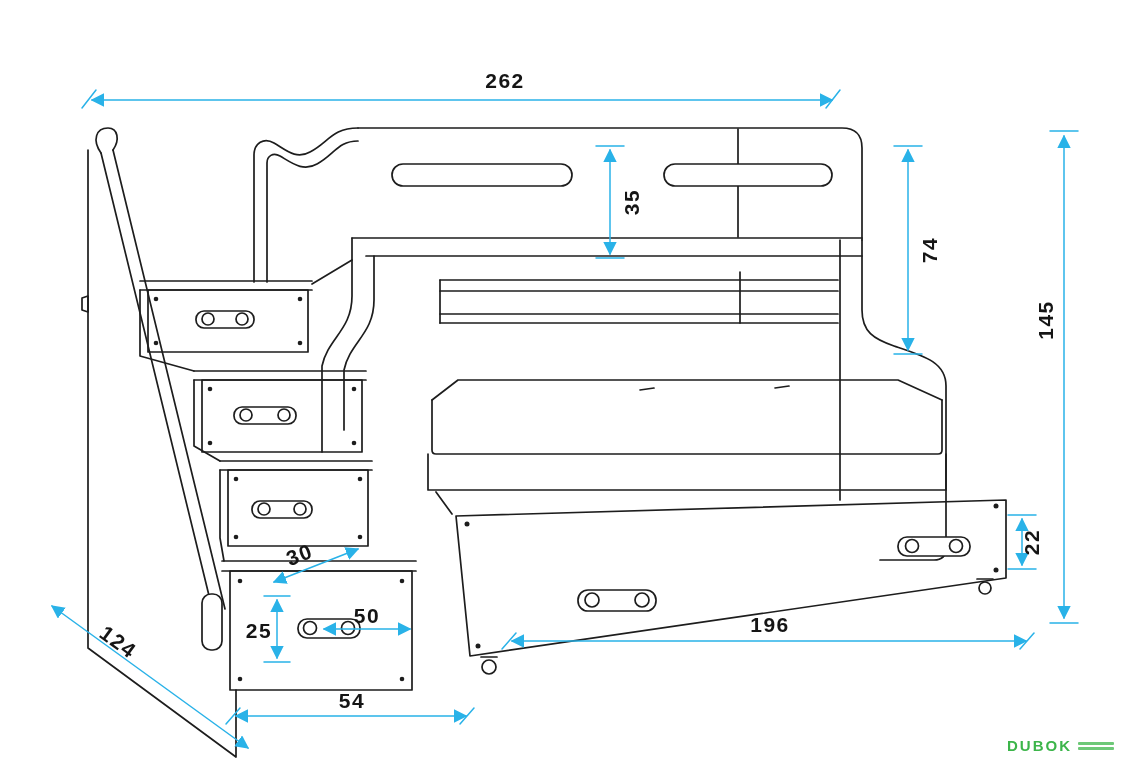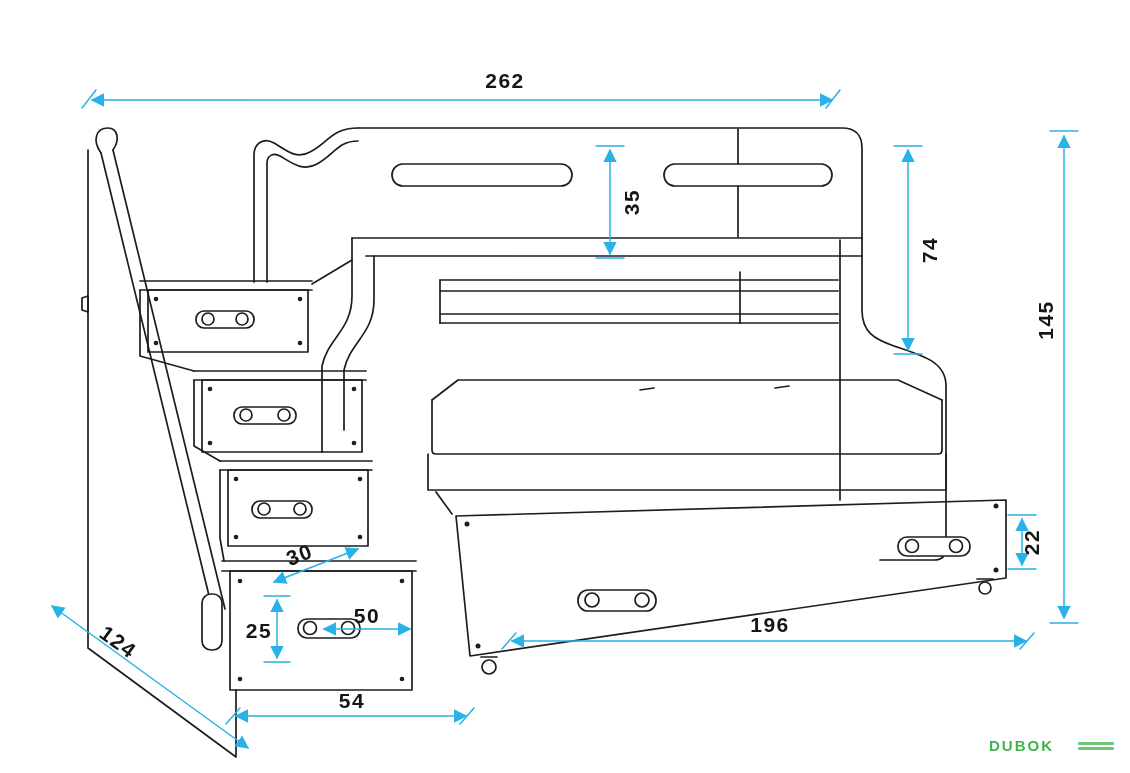--- a/index.html
+++ b/index.html
@@ -17,21 +17,21 @@
     font-weight:600;
     letter-spacing:1.5px;
     fill:#151515;
   }
   .brand{
     position:absolute;
     right:16px;
     bottom:10px;
     display:flex;
     align-items:center;
-    gap:24px;
+    gap:6px;
   }
   .brand-text{
     font-size:15px;
     font-weight:bold;
     letter-spacing:2px;
     color:#3cb54a;
   }
   .brand-lines{display:flex;flex-direction:column;gap:2px;}
   .brand-lines span{display:block;width:36px;height:3px;background:#3cb54a;opacity:.75;border-radius:1px;}
 </style>

